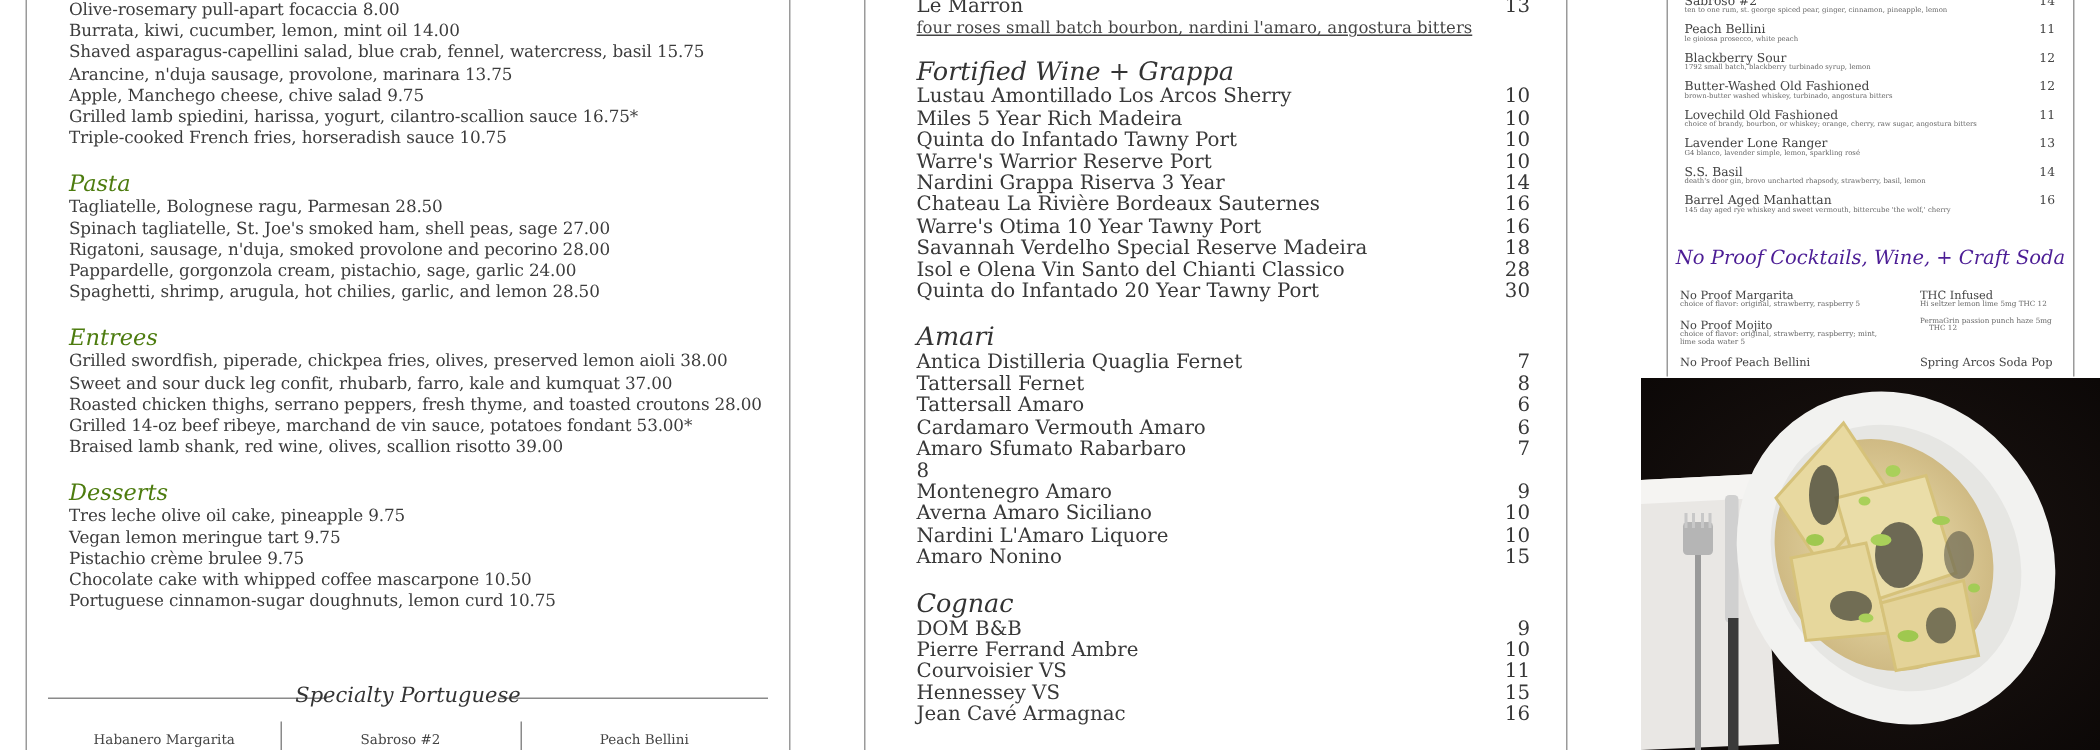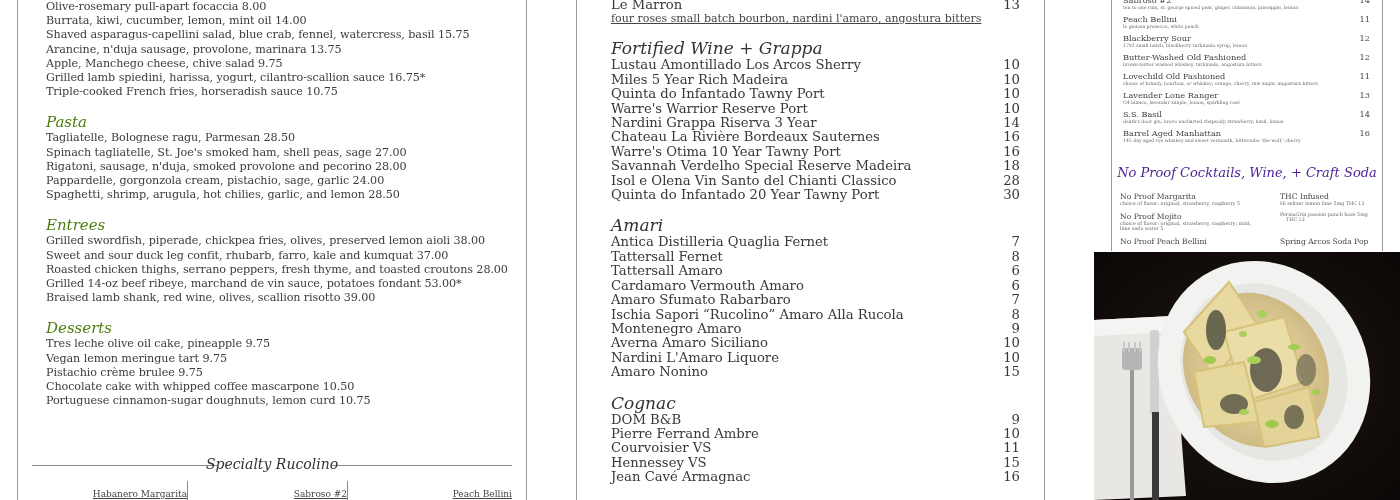--- a/index.html
+++ b/index.html
@@ -15,21 +15,21 @@
   .food-section { margin-top: 14px; }
   .script-head { font-family: "DejaVu Serif", serif; font-style: italic; color: #4d7c0f; font-weight: normal; }
   .food-section .script-head { font-size: 15px; line-height: 19px; height: 18px; }
 
   .specialty-rule { position: absolute; left: 14px; right: 14px; top: 467px; height: 1px; }
   .specialty-rule .line { position: absolute; top: 0; height: 1px; background: #8a8a8a; }
   .specialty-rule .line.l { left: 0; width: 186px; }
   .specialty-rule .line.r { right: 0; width: 180px; }
   .specialty-title { position: absolute; left: 0; right: 0; top: 458px; text-align: center; font-size: 14px; font-style: italic; color: #333; }
   .cocktail-cols { position: absolute; left: 14px; right: 14px; top: 483px; height: 30px; }
-  .cocktail-col { position: absolute; top: 8px; font-size: 9px; color: #444; text-align: right; text-decoration: underline; }
+  .cocktail-col { position: absolute; top: 8px; font-size: 9px; color: #444; text-align: center; }
   .col-divider { position: absolute; top: 0; width: 1px; height: 30px; background: #8a8a8a; }
 
   
   #drinks-panel { left: 576px; top: -2px; width: 469px; height: 510px; border-left: 1px solid #9a9a9a; border-right: 1px solid #9a9a9a; }
   #drinks-panel .content { position: absolute; left: 34px; right: 24px; top: 0; }
   .drink-row { display: flex; justify-content: space-between; font-size: 13.2px; line-height: 14.4px; color: #383838; white-space: nowrap; }
   .drink-row .price { text-align: right; }
   .drink-desc { font-size: 11px; line-height: 13px; color: #444; margin-bottom: 9px; white-space: nowrap; text-decoration: underline; }
   .drink-section-head { font-size: 17px; line-height: 19px; height: 19px; font-style: italic; color: #333; margin-top: 14px; }
 
@@ -86,21 +86,21 @@
       <div class="food-line">Pistachio crème brulee  9.75</div>
       <div class="food-line">Chocolate cake with whipped coffee mascarpone  10.50</div>
       <div class="food-line">Portuguese cinnamon-sugar doughnuts, lemon curd  10.75</div>
     </div>
   </div>
 
   <div class="specialty-rule">
     <div class="line l"></div>
     <div class="line r"></div>
   </div>
-  <div class="specialty-title">Specialty Rucolino</div>
+  <div class="specialty-title">Specialty Portuguese</div>
 
   <div class="cocktail-cols">
     <div class="cocktail-col" style="left:0;width:155px;">Habanero Margarita</div>
     <div class="col-divider" style="left:155px;"></div>
     <div class="cocktail-col" style="left:155px;width:160px;">Sabroso #2</div>
     <div class="col-divider" style="left:315px;"></div>
     <div class="cocktail-col" style="left:315px;width:165px;">Peach Bellini</div>
   </div>
 </div>
 
@@ -172,21 +172,20 @@
         </div>
       <div class="drink-row">
           <span>Cardamaro Vermouth Amaro</span>
           <span class="price">6</span>
         </div>
       <div class="drink-row">
           <span>Amaro Sfumato Rabarbaro</span>
           <span class="price">7</span>
         </div>
       <div class="drink-row">
-          <span>Ischia Sapori “Rucolino” Amaro Alla Rucola</span>
           <span class="price">8</span>
         </div>
       <div class="drink-row">
           <span>Montenegro Amaro</span>
           <span class="price">9</span>
         </div>
       <div class="drink-row">
           <span>Averna Amaro Siciliano</span>
           <span class="price">10</span>
         </div>

